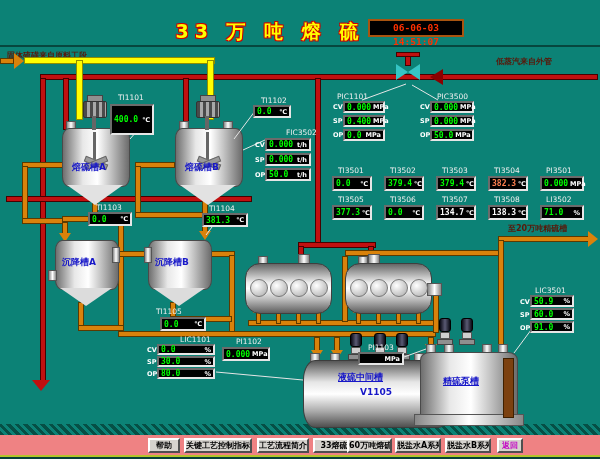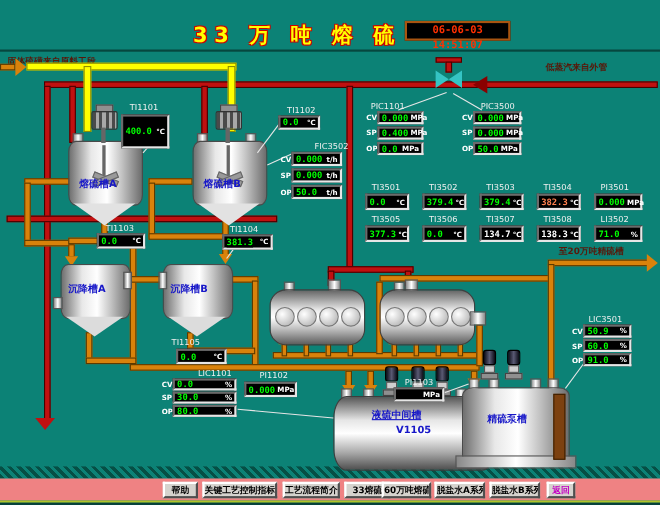--- a/index.html
+++ b/index.html
@@ -242,21 +242,21 @@
       <div class="pf"></div>
     </div>
   <div class="pump" style="left:459px;top:318px;width:16px;">
       <div class="pm"></div>
       <div class="pb"></div>
       <div class="pf"></div>
     </div>
   <div class="tankv" style="left:420px;top:352px;width:96px;height:68px;border-radius:10px/8px;"></div>
   <div class="noz" style="left:414px;top:414px;width:108px;height:10px;"></div>
   <div style="position:absolute;left:503px;top:358px;width:9px;height:58px;background:#7c4110;border:1px solid #3f2000;z-index:4;"></div>
-  <div class="eqname" style="left:443px;top:375px;">精硫泵槽</div>
+  <div class="eqname" style="left:443px;top:375px;text-decoration:underline;">精硫泵槽</div>
 
   <svg class="callouts" width="600" height="459">
     <g stroke="#e6e6e6" stroke-width="1">
       <line x1="150" y1="116" x2="130" y2="139"></line>
       <line x1="255" y1="111" x2="234" y2="139"></line>
       <line x1="265" y1="140" x2="243" y2="150"></line>
       <line x1="362" y1="100" x2="406" y2="84"></line>
       <line x1="438" y1="100" x2="412" y2="85"></line>
       <line x1="216" y1="372" x2="303" y2="380"></line>
       <line x1="531" y1="330" x2="514" y2="353"></line>

